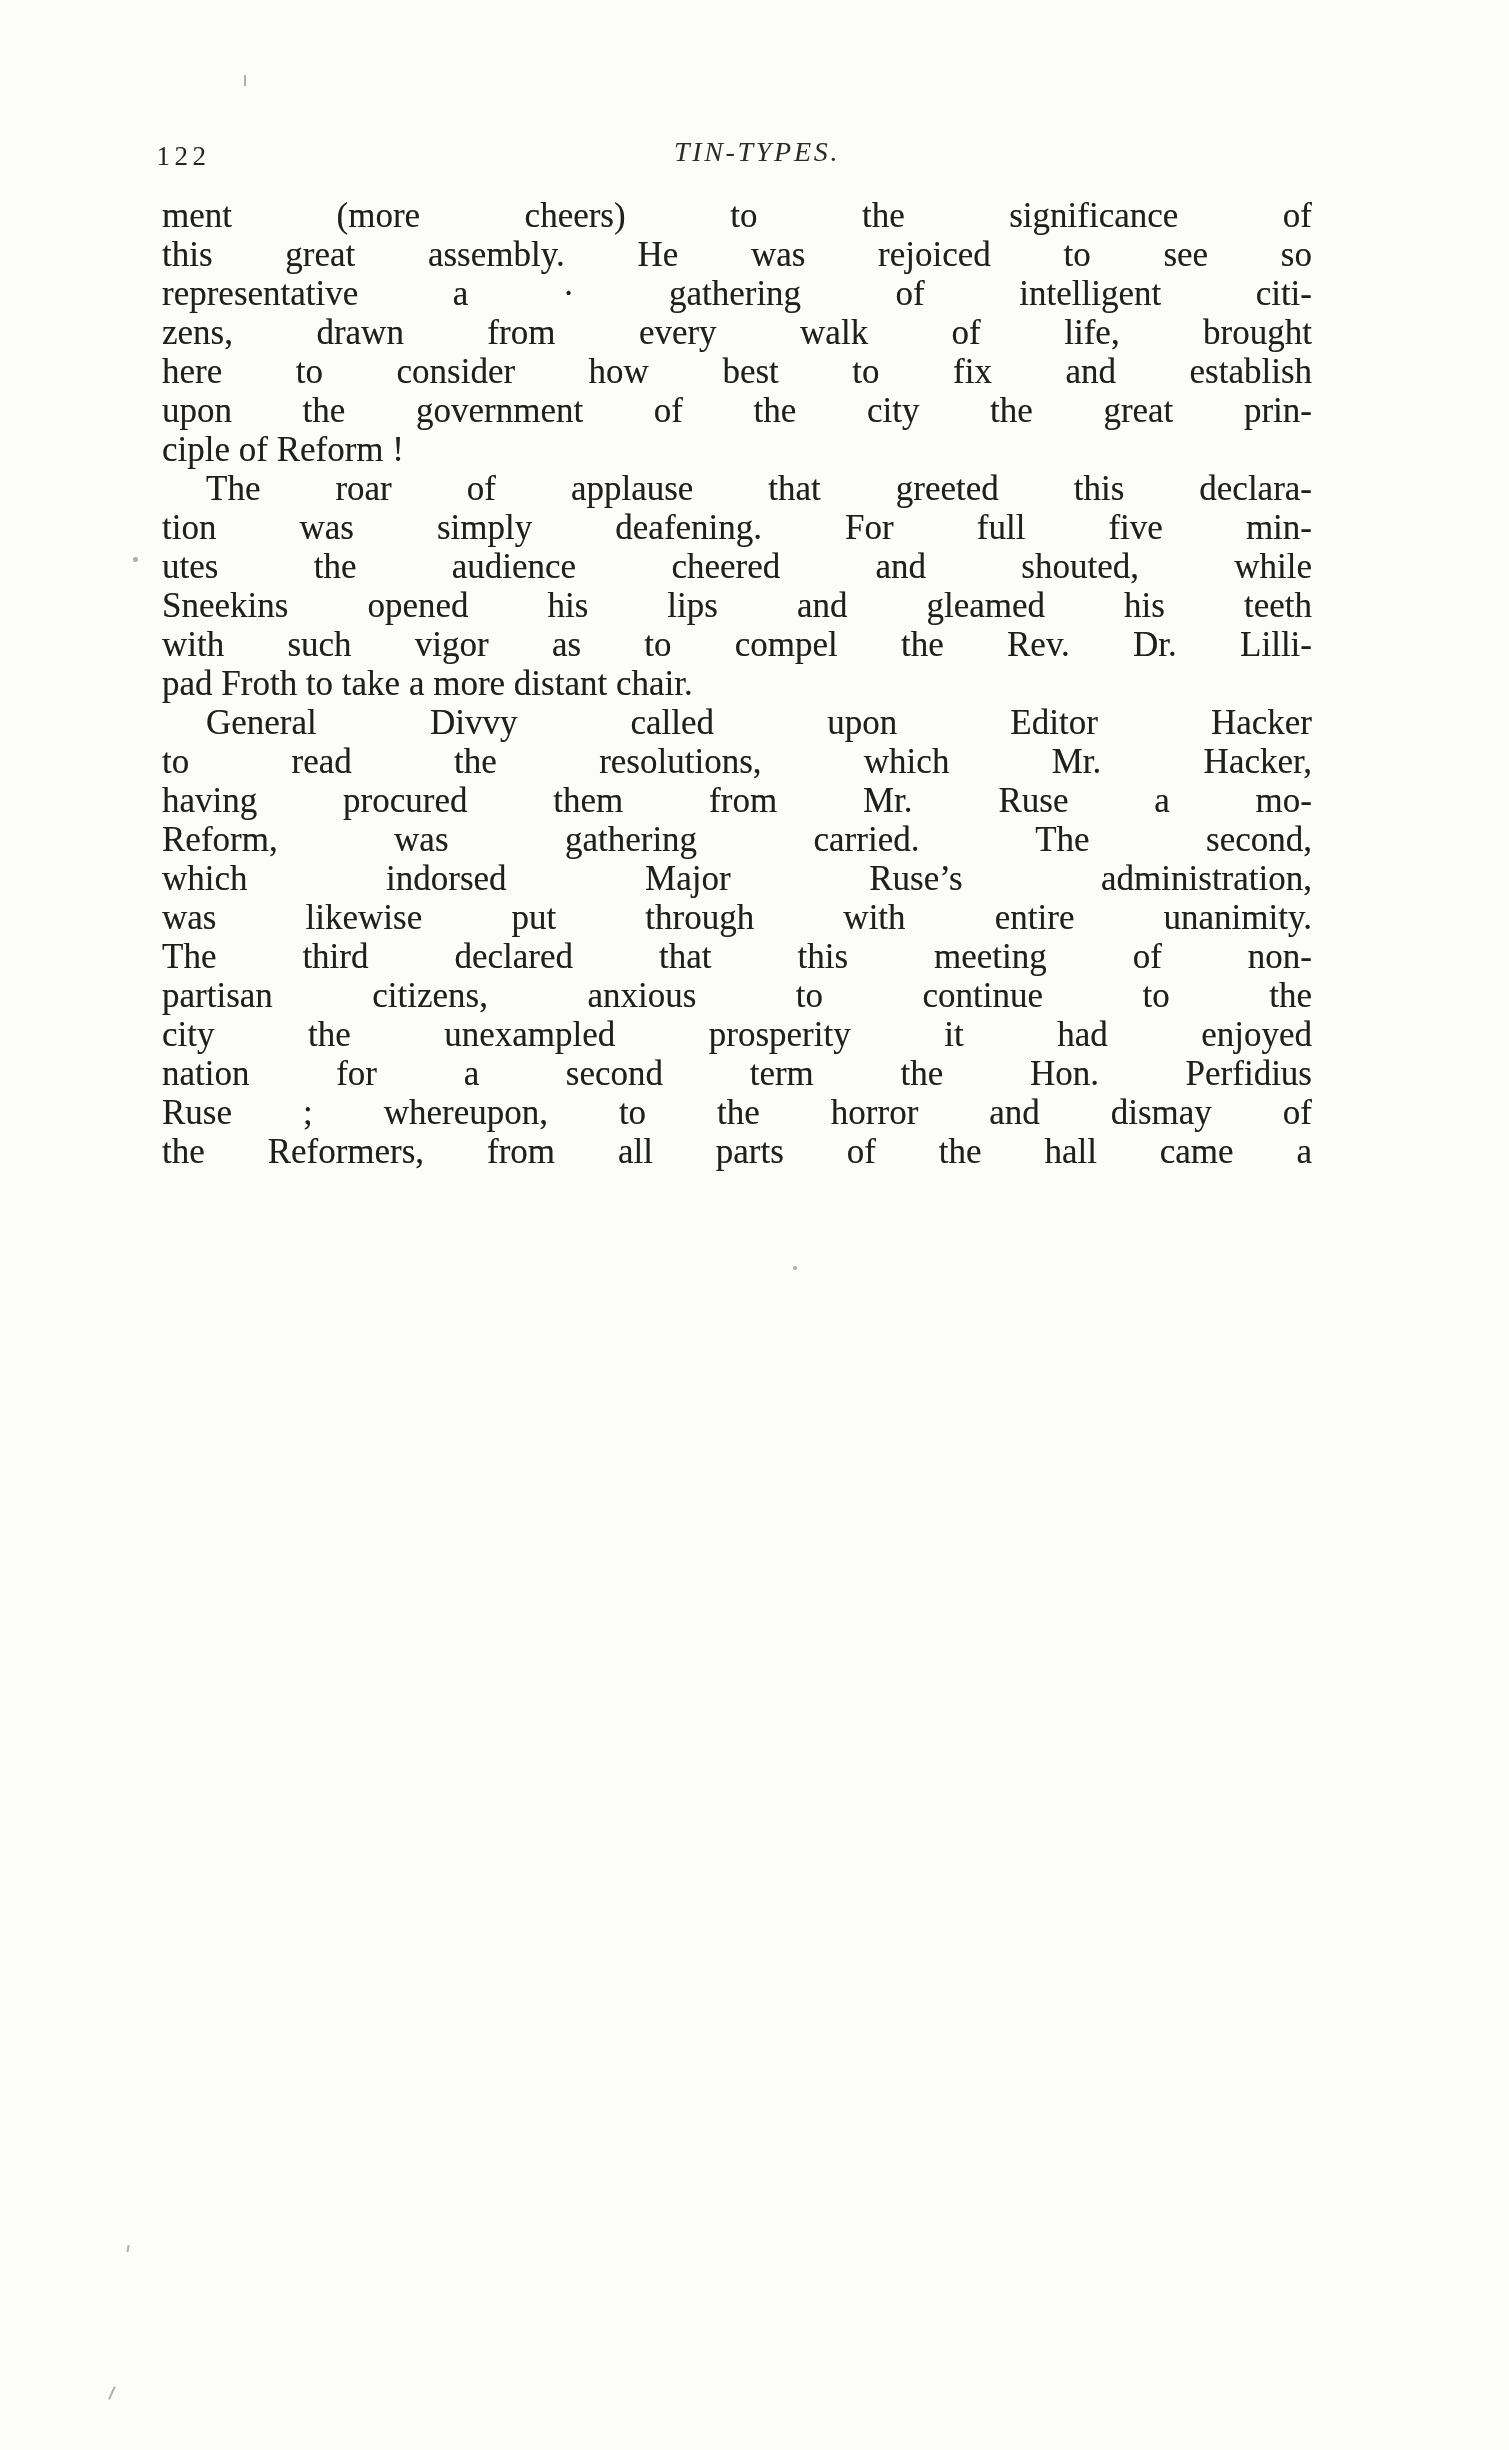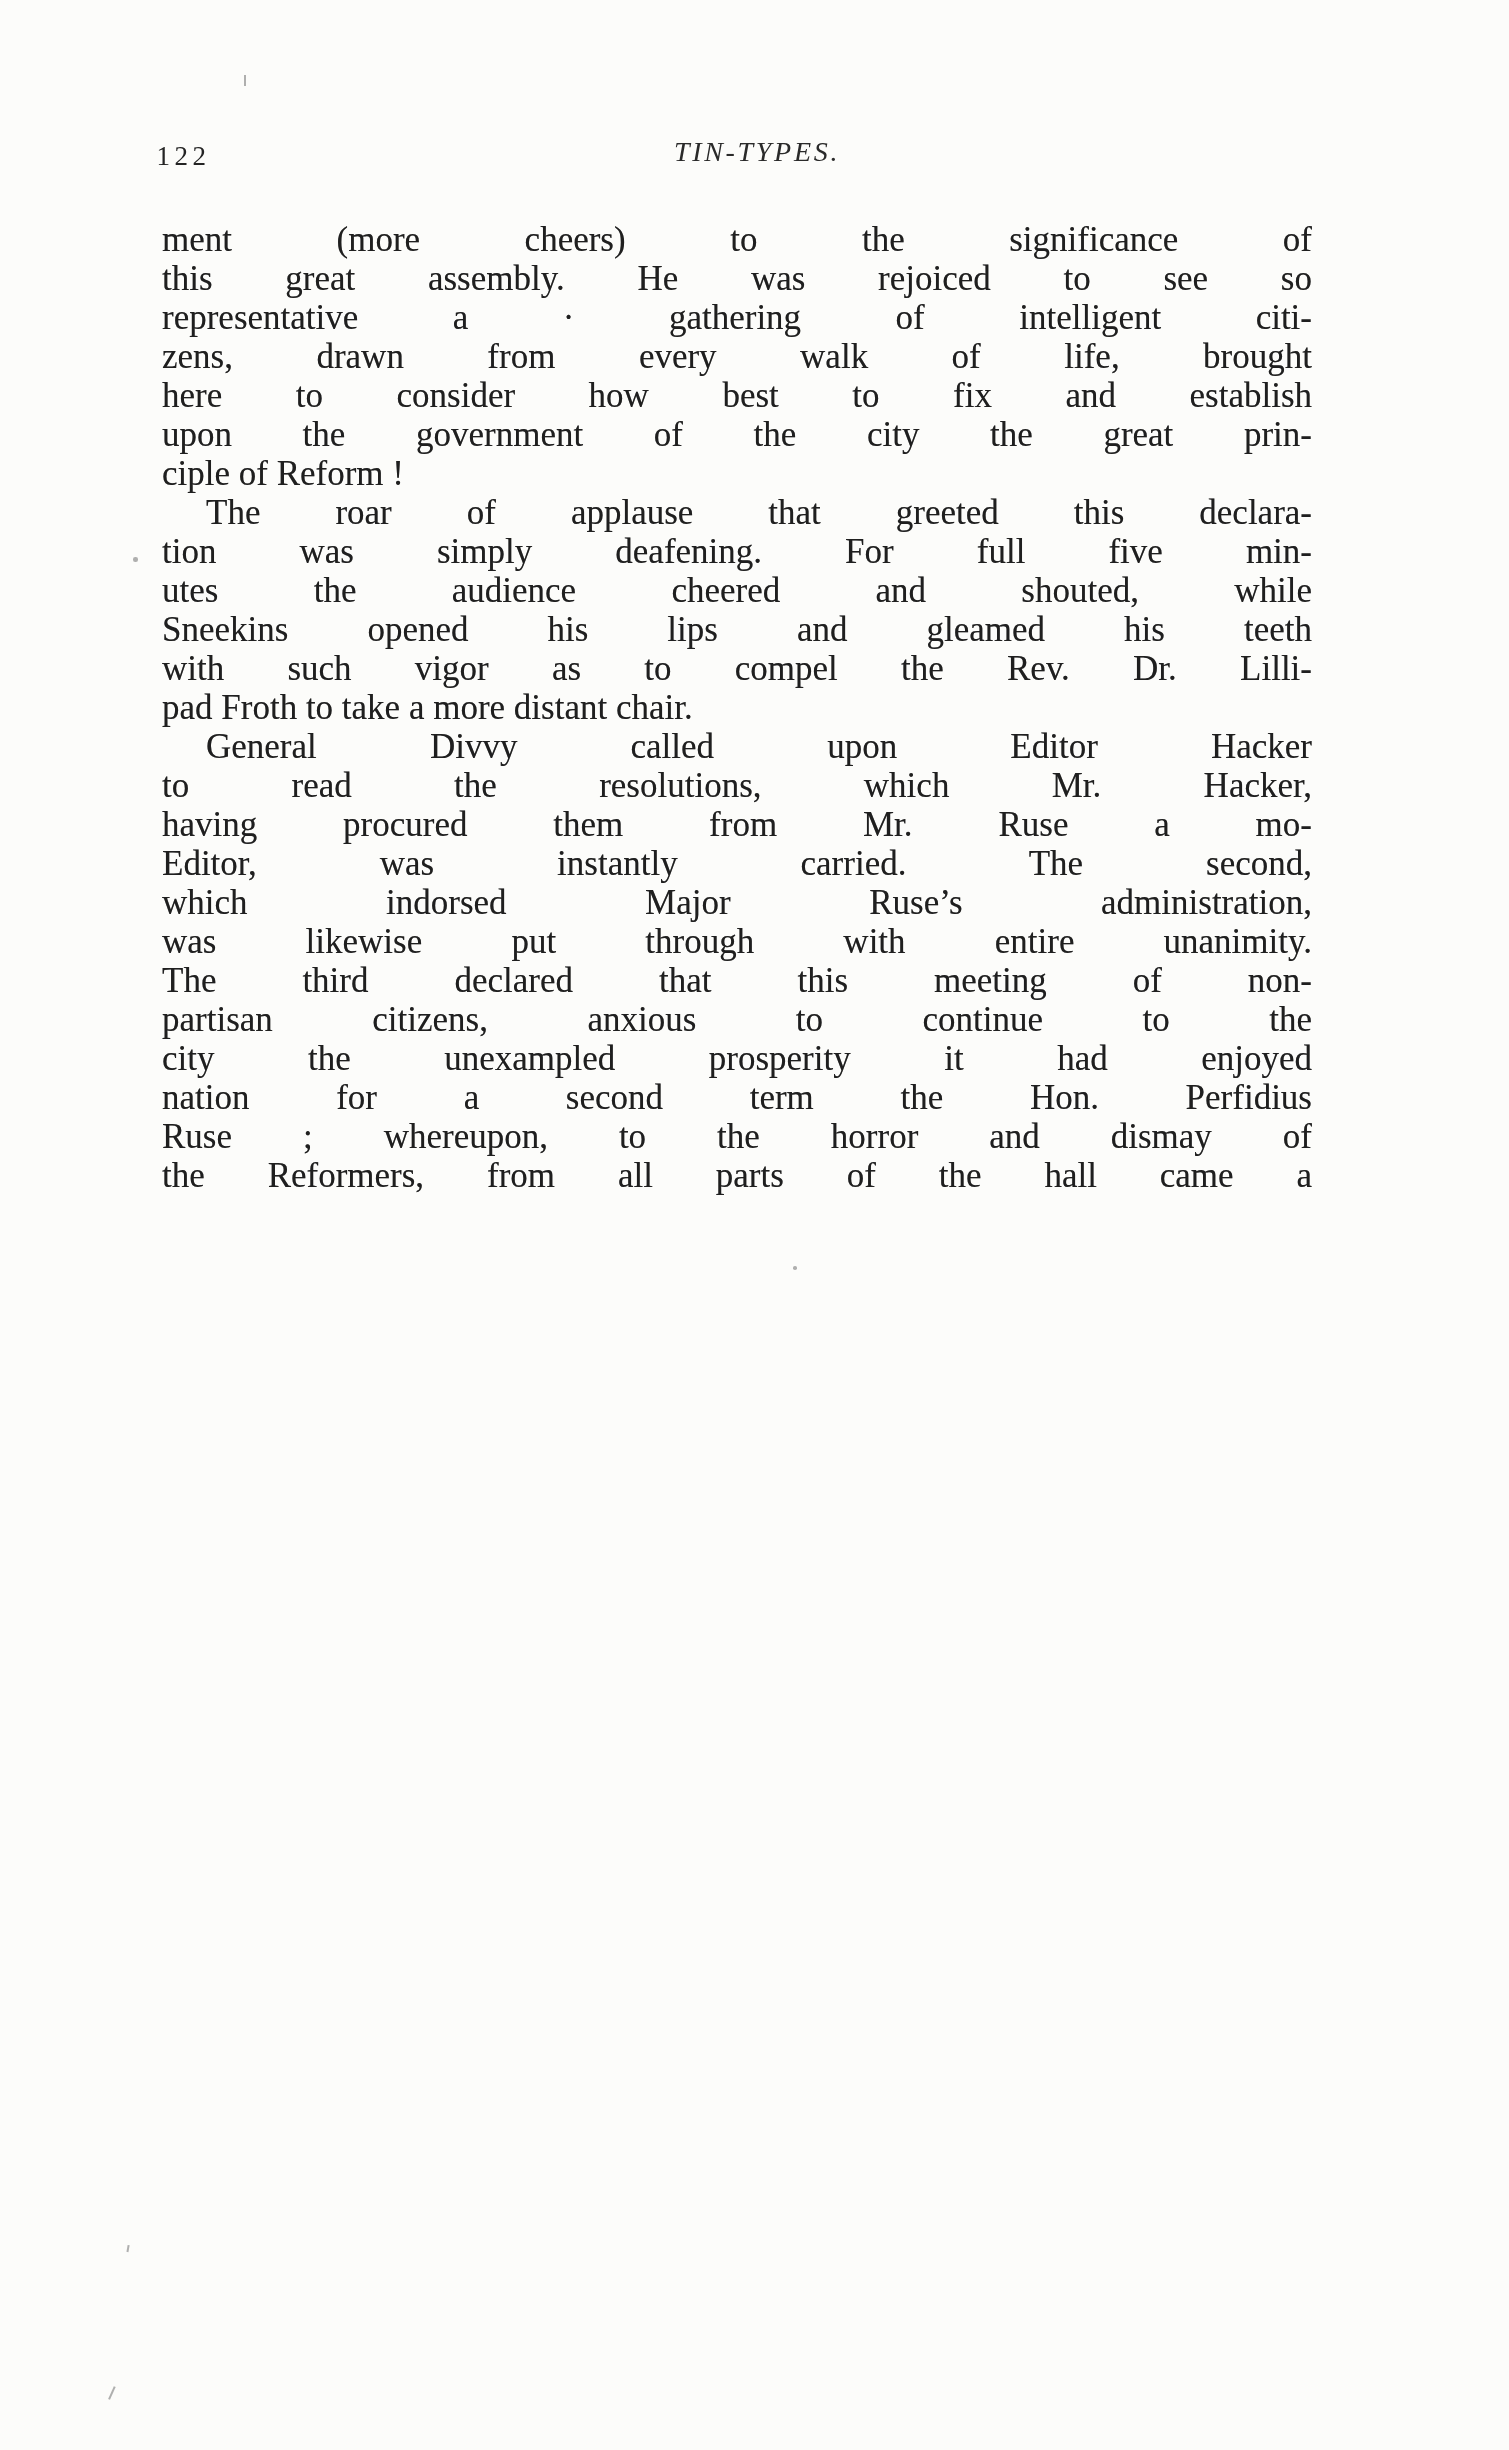--- a/index.html
+++ b/index.html
@@ -44,21 +44,20 @@
     padding-left: 40px;
   }
   .textblock {
     position: absolute;
     top: 196px;
     left: 162px;
     width: 1150px;
     font-size: 35px;
     line-height: 39px;
     text-shadow: 0 0 0.5px rgba(20,20,20,0.45);
-    margin-top: 24px;
   }
   .line {
     text-align: justify;
     text-align-last: justify;
     height: 39px;
     overflow: visible;
     white-space: normal;
   }
   .line.para-end {
     text-align-last: left;
@@ -98,21 +97,21 @@
       <div class="line para-end">ciple of Reform !</div>
       <div class="line indent">The roar of applause that greeted this declara-</div>
       <div class="line">tion was simply deafening. For full five min-</div>
       <div class="line">utes the audience cheered and shouted, while</div>
       <div class="line">Sneekins opened his lips and gleamed his teeth</div>
       <div class="line">with such vigor as to compel the Rev. Dr. Lilli-</div>
       <div class="line para-end">pad Froth to take a more distant chair.</div>
       <div class="line indent">General Divvy called upon Editor Hacker</div>
       <div class="line">to read the resolutions, which Mr. Hacker,</div>
       <div class="line">having procured them from Mr. Ruse a mo-</div>
-      <div class="line">Editor, was instantly carried. The second,</div>
+      <div class="line">Reform, was gathering carried. The second,</div>
       <div class="line">which indorsed Major Ruse’s administration,</div>
       <div class="line">was likewise put through with entire unanimity.</div>
       <div class="line">The third declared that this meeting of non-</div>
       <div class="line">partisan citizens, anxious to continue to the</div>
       <div class="line">city the unexampled prosperity it had enjoyed</div>
       <div class="line">nation for a second term the Hon. Perfidius</div>
       <div class="line">Ruse ; whereupon, to the horror and dismay of</div>
       <div class="line">the Reformers, from all parts of the hall came a</div>
     </div>
 

